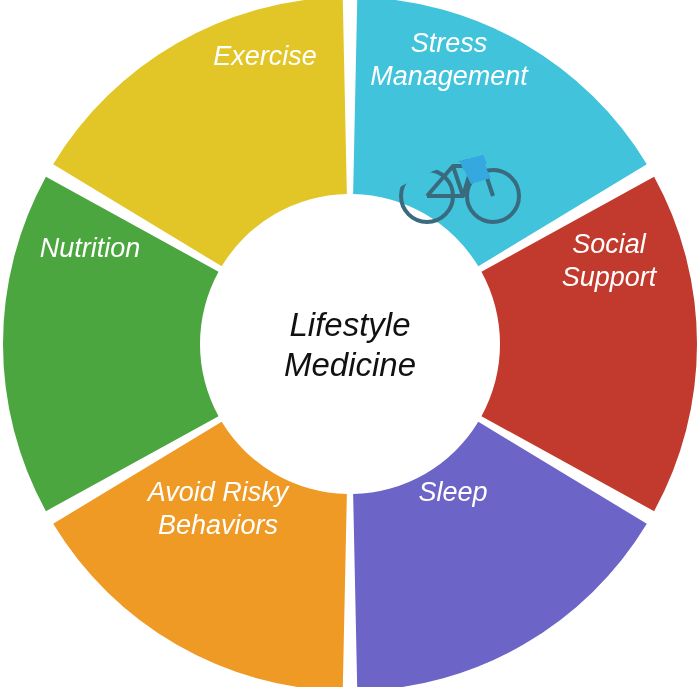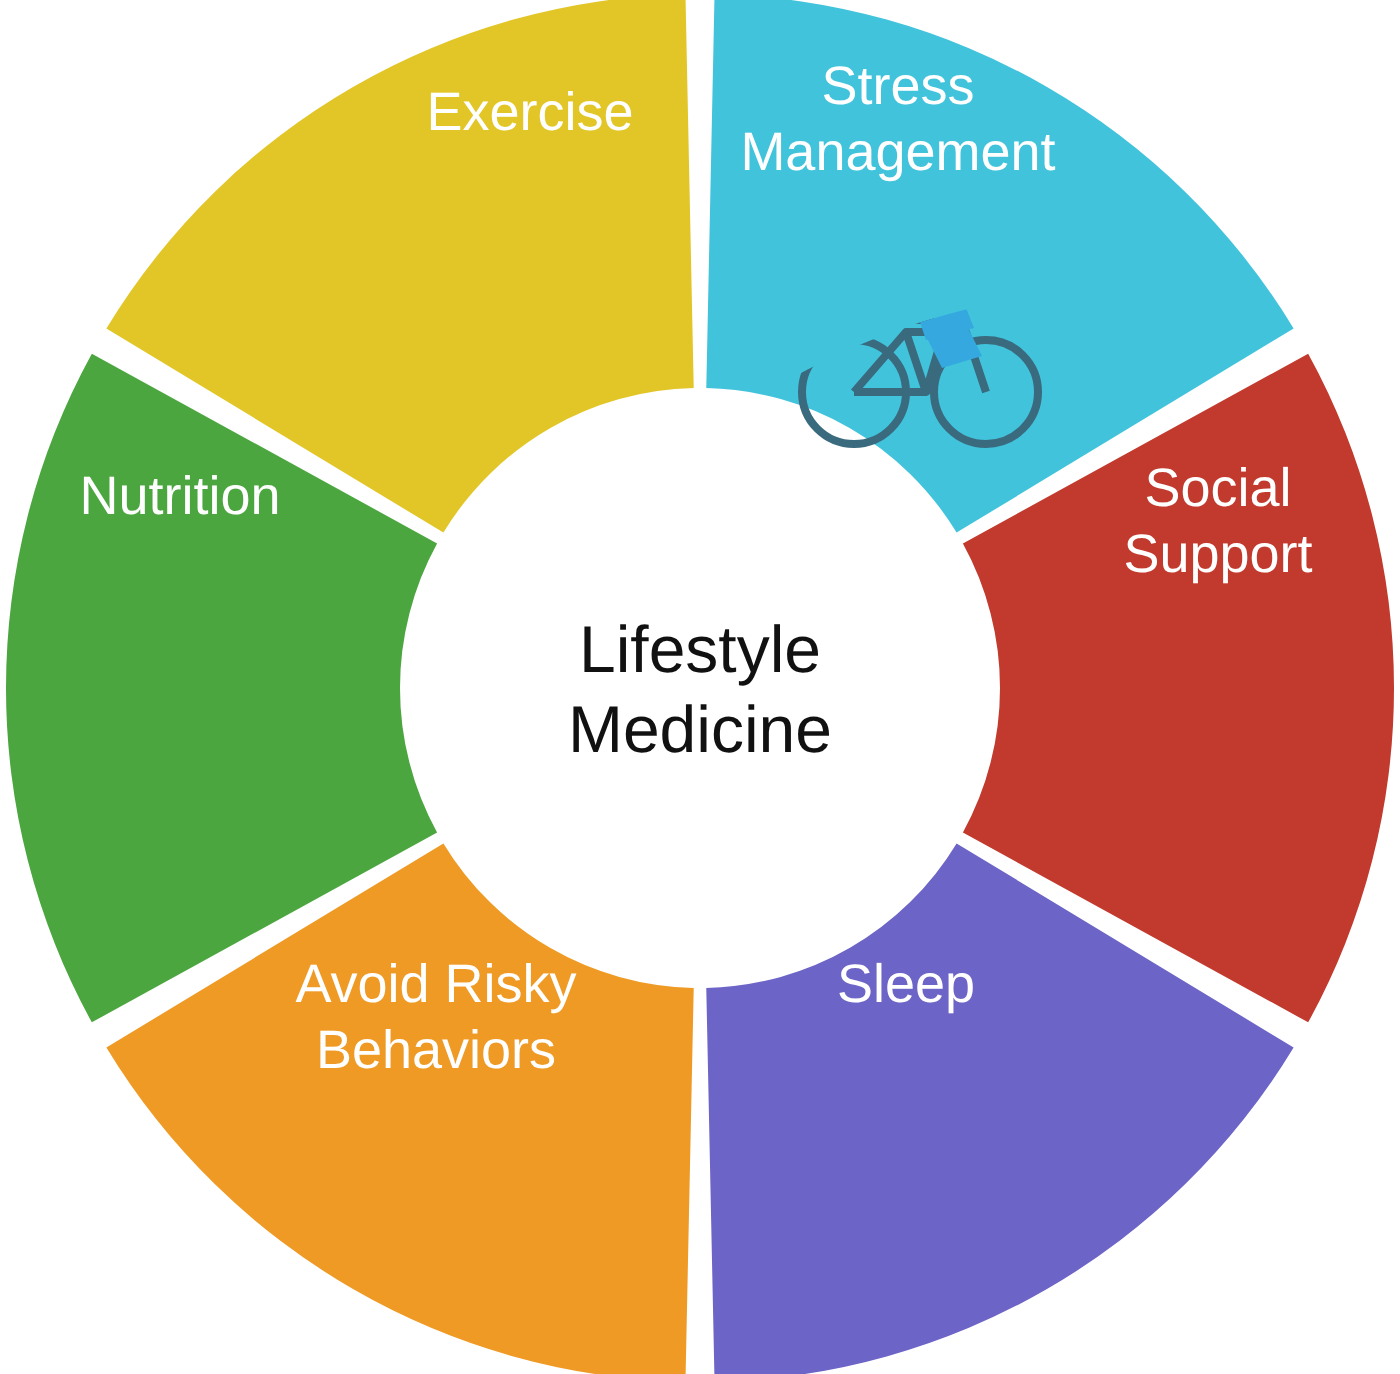--- a/index.html
+++ b/index.html
@@ -12,20 +12,21 @@
     width: 700px;
     height: 687px;
     font-family: "Liberation Sans", "DejaVu Sans", sans-serif;
     overflow: hidden;
   }
   #wheel-root {
     position: relative;
     width: 700px;
     height: 483px;
     background: #ffffff;
+    font-style: italic;
   }
   #wheel-svg {
     position: absolute;
     left: 0;
     top: 0;
     width: 700px;
     height: 687px;
     display: block;
   }
   .seg-label {

